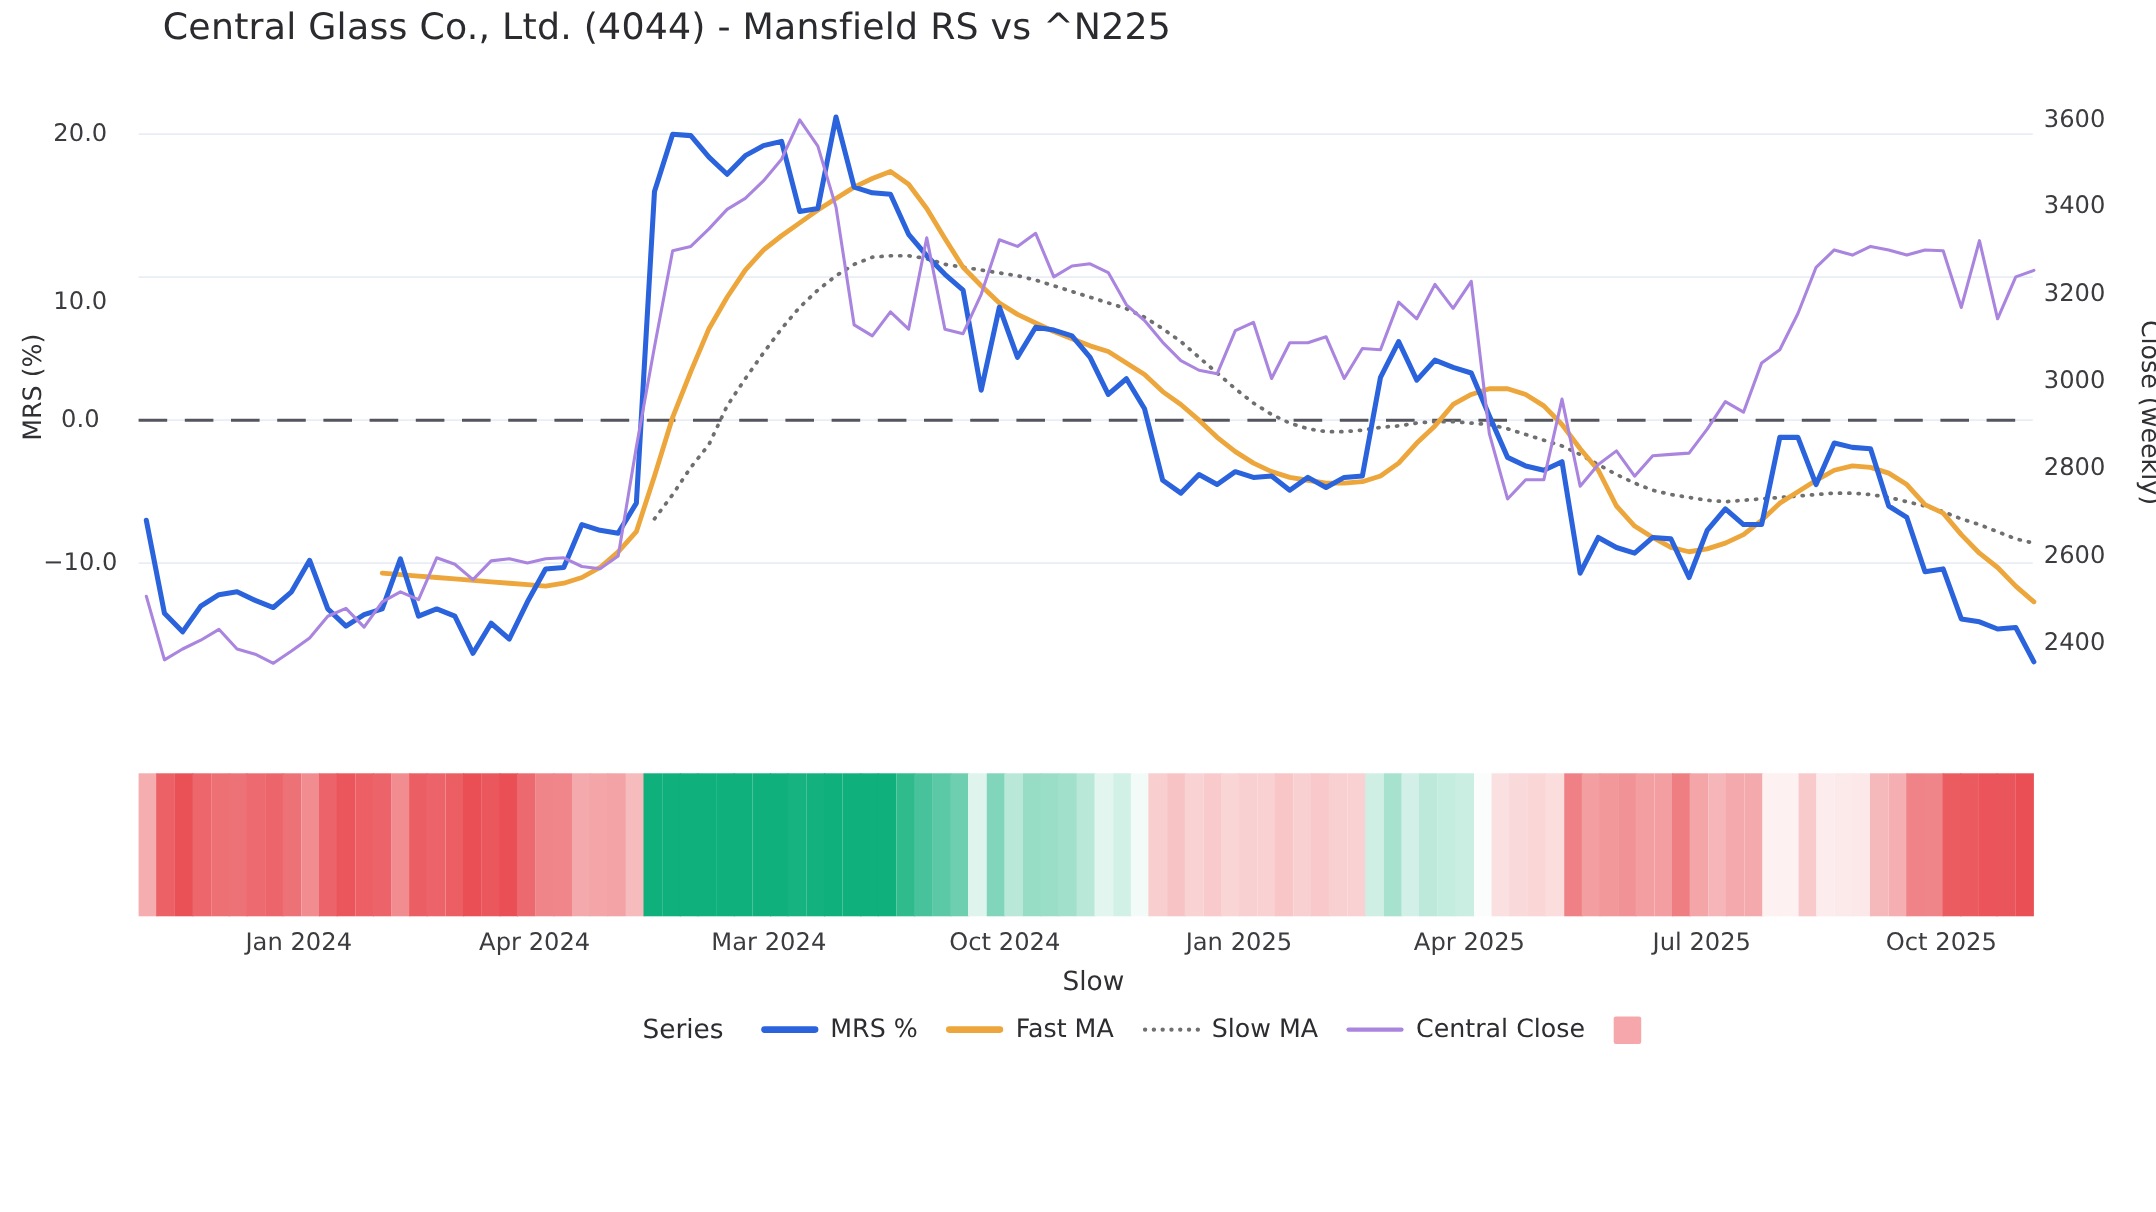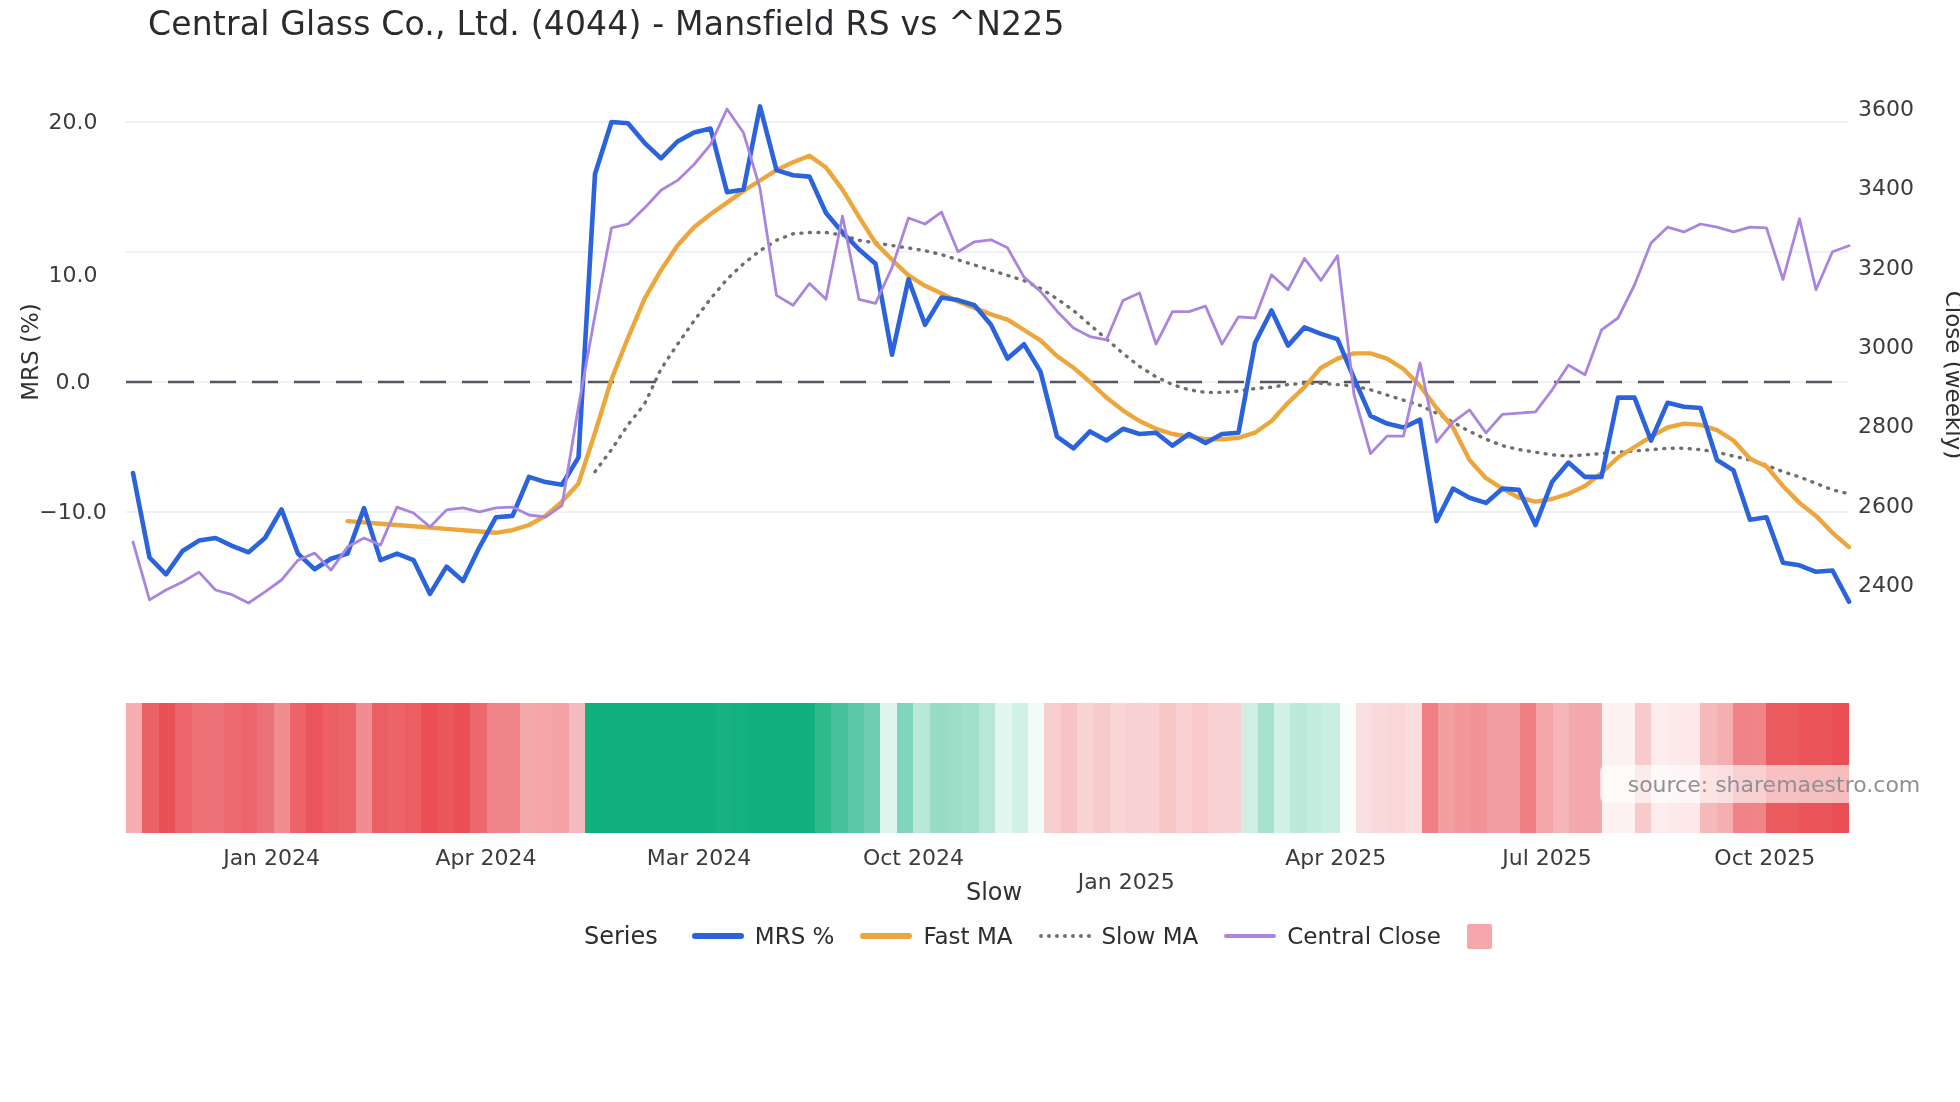--- a/index.html
+++ b/index.html
@@ -70,21 +70,21 @@
       <div class="ytick-right" style="top: 333.9px;">3000</div>
       <div class="ytick-right" style="top: 413.2px;">2800</div>
       <div class="ytick-right" style="top: 492.5px;">2600</div>
       <div class="ytick-right" style="top: 571.8px;">2400</div>
     </div>
   <div id="xticks">
       <div class="xtick" style="left: 191.6px;">Jan 2024</div>
       <div class="xtick" style="left: 406.1px;">Apr 2024</div>
       <div class="xtick" style="left: 618.95px;">Mar 2024</div>
       <div class="xtick" style="left: 833.45px;">Oct 2024</div>
-      <div class="xtick" style="left: 1046.3px; margin-top: 24px;">Jan 2025</div>
+      <div class="xtick" style="left: 1046.3px;">Jan 2025</div>
       <div class="xtick" style="left: 1255.85px;">Apr 2025</div>
       <div class="xtick" style="left: 1467.05px;">Jul 2025</div>
       <div class="xtick" style="left: 1684.85px;">Oct 2025</div>
     </div>
 
   <div id="heatmap">
       <div class="hcell" style="left: 0px; width: 17.1px; background: rgb(245, 173, 176);"></div>
       <div class="hcell" style="left: 16.4px; width: 17.1px; background: rgb(235, 97, 102);"></div>
       <div class="hcell" style="left: 32.8px; width: 17.1px; background: rgb(233, 81, 87);"></div>
       <div class="hcell" style="left: 49.2px; width: 17.1px; background: rgb(236, 102, 108);"></div>
@@ -184,23 +184,20 @@
       <div class="hcell" style="left: 1590.8px; width: 17.1px; background: rgb(245, 175, 178);"></div>
       <div class="hcell" style="left: 1607.2px; width: 17.1px; background: rgb(239, 131, 135);"></div>
       <div class="hcell" style="left: 1623.6px; width: 17.1px; background: rgb(240, 133, 137);"></div>
       <div class="hcell" style="left: 1640px; width: 17.1px; background: rgb(235, 92, 97);"></div>
       <div class="hcell" style="left: 1656.4px; width: 17.1px; background: rgb(234, 90, 95);"></div>
       <div class="hcell" style="left: 1672.8px; width: 17.1px; background: rgb(234, 84, 90);"></div>
       <div class="hcell" style="left: 1689.2px; width: 17.1px; background: rgb(234, 85, 91);"></div>
       <div class="hcell" style="left: 1705.6px; width: 17.1px; background: rgb(233, 79, 85);"></div>
     </div>
 
-  <div class="watermark">
-    <span>source: sharemaestro.com</span>
-  </div>
 
   <div class="x-axis-title">Slow</div>
 
   <div class="legend">
     <span class="legend-title">Series</span>
   <span class="legend-item">
         <span class="sw-line" style="background: rgb(42, 99, 220);"></span>
         <span>MRS %</span>
       </span>
       <span class="legend-item">

